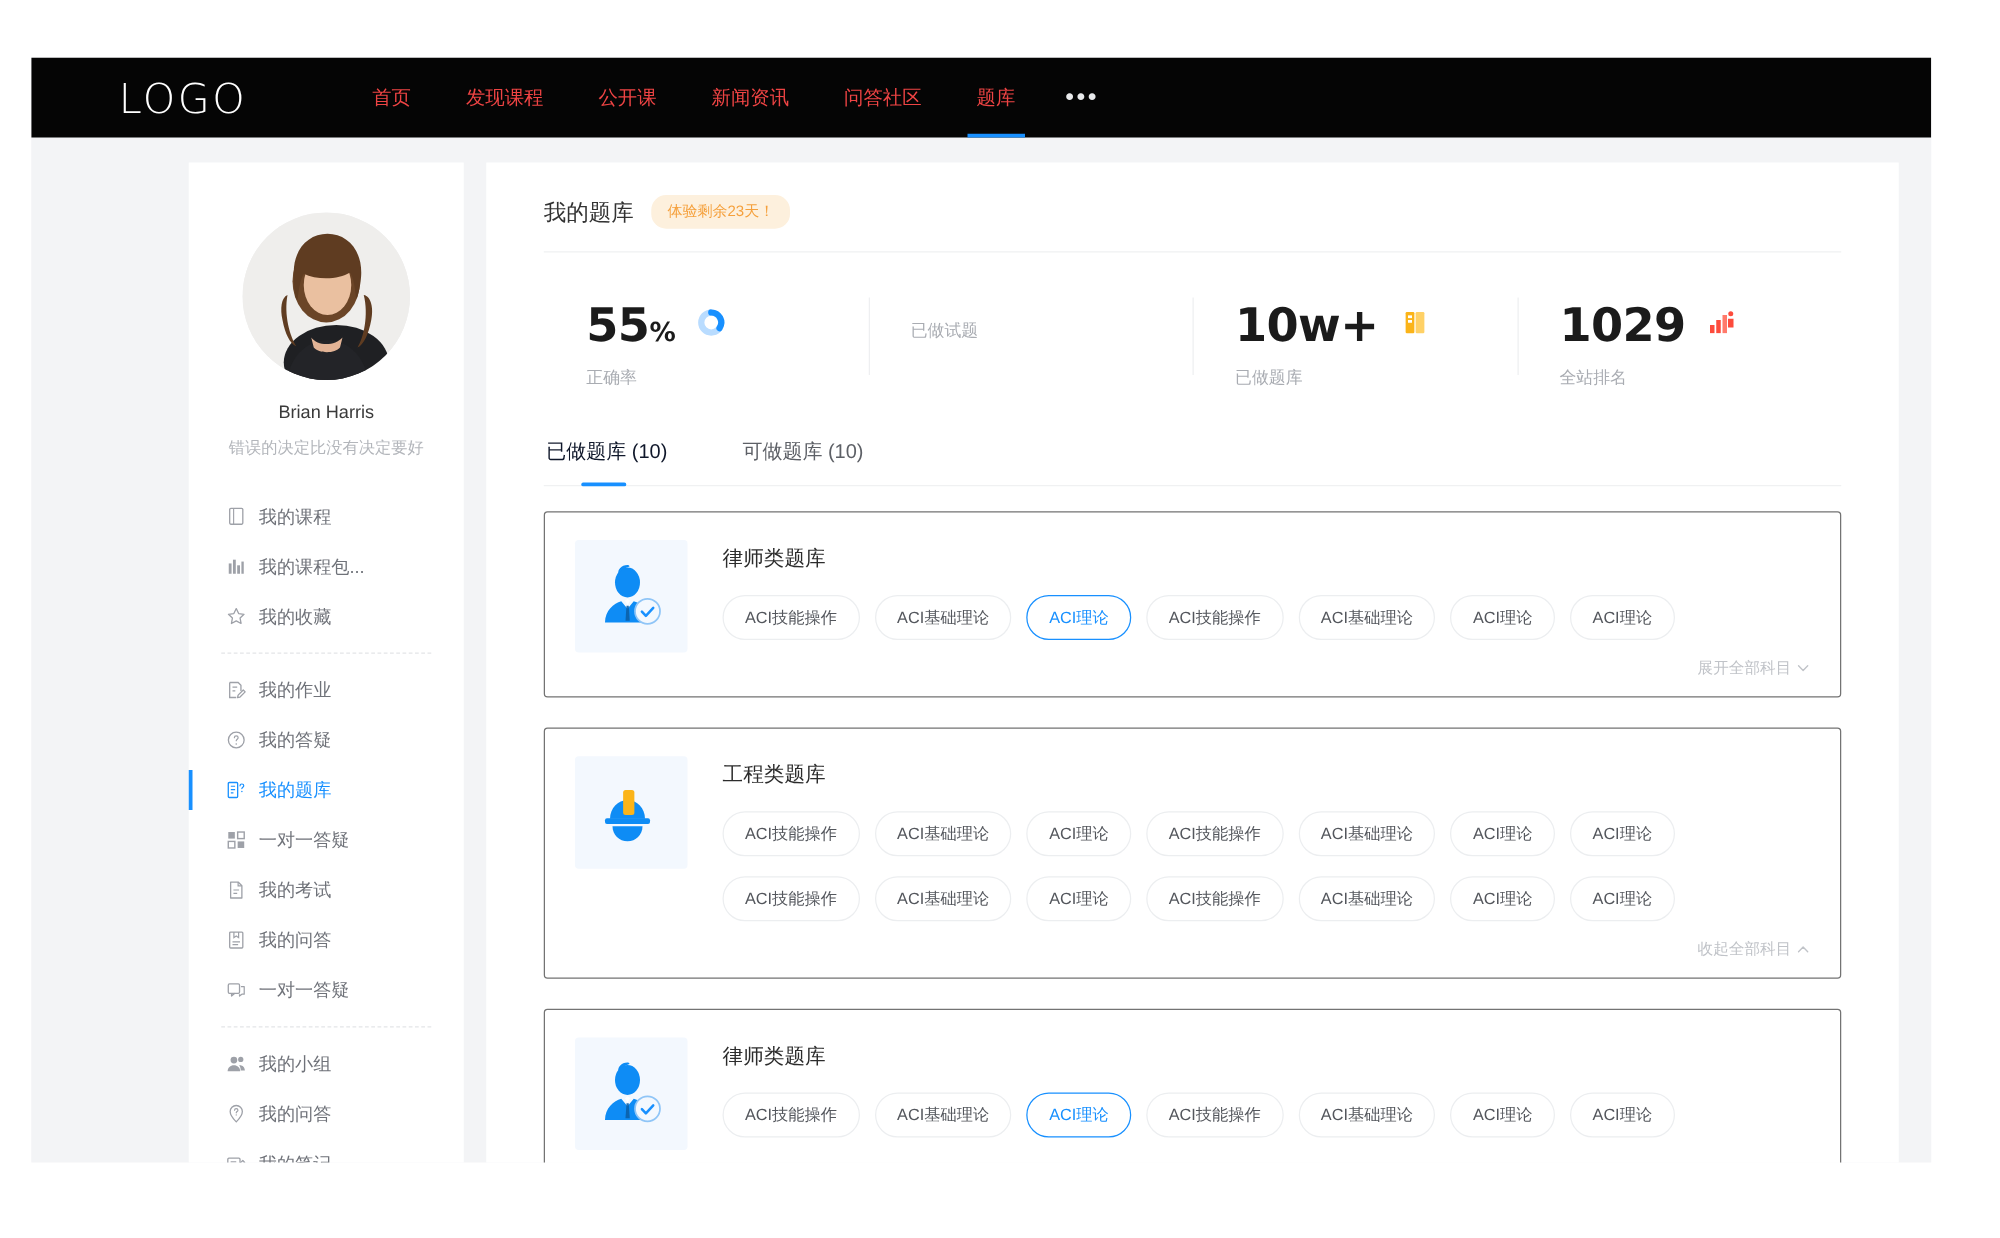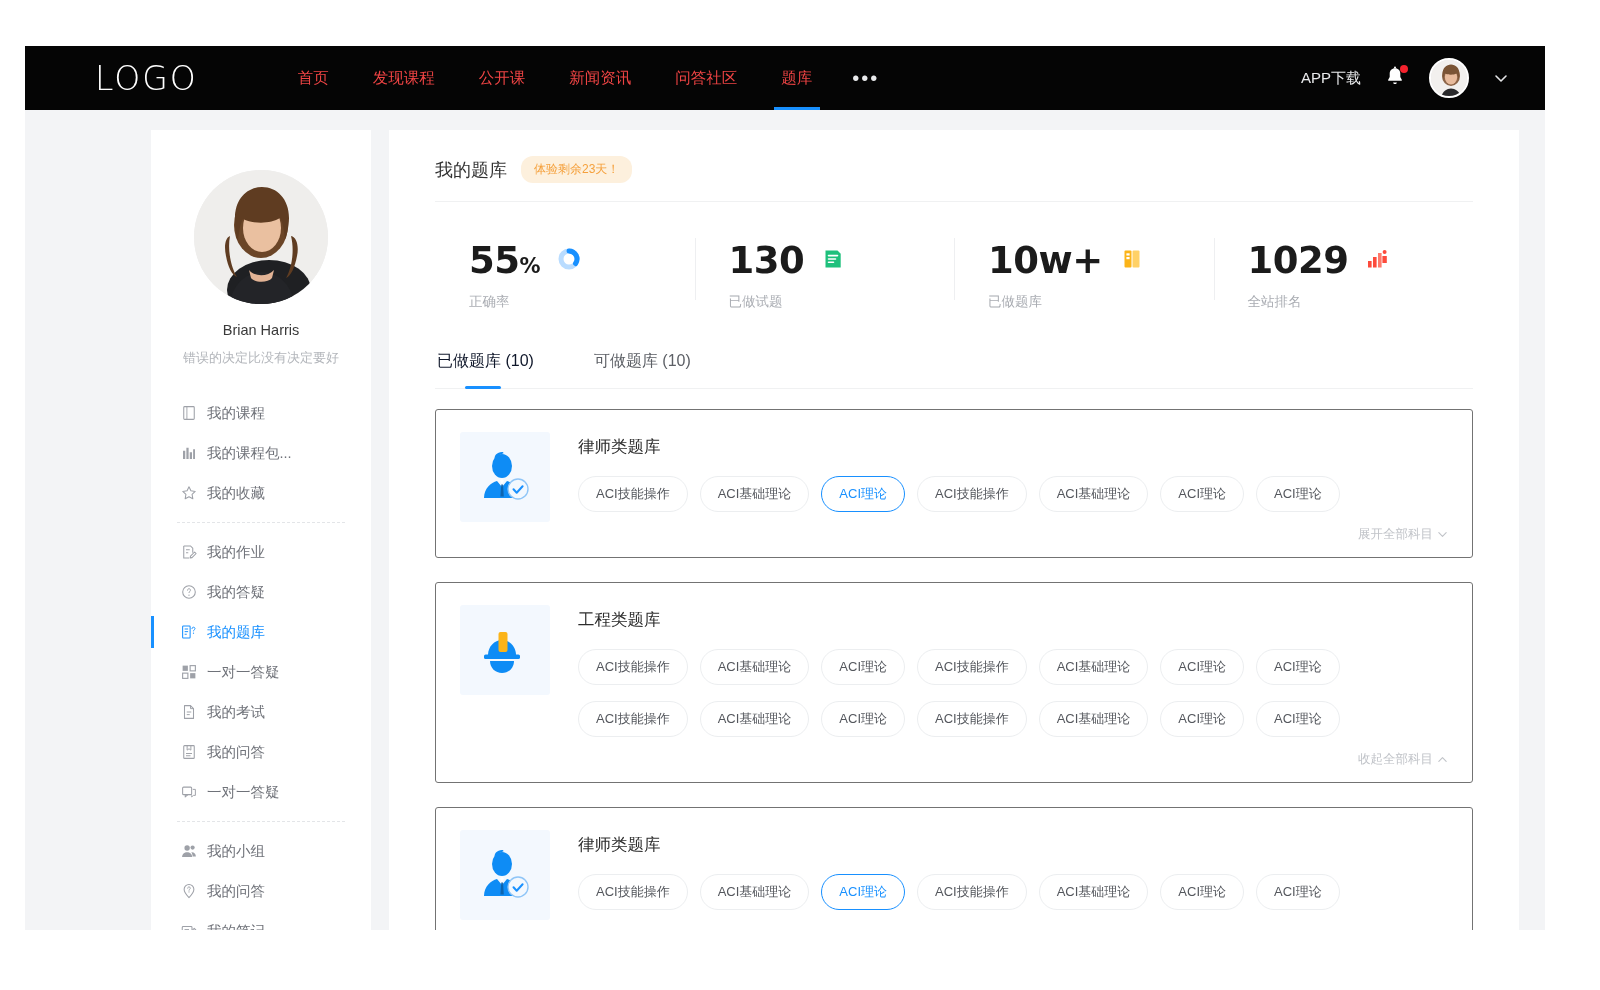--- a/index.html
+++ b/index.html
@@ -303,46 +303,20 @@
         <div class="nav-link">首页</div>
         <div class="nav-link">发现课程</div>
         <div class="nav-link">公开课</div>
         <div class="nav-link">新闻资讯</div>
         <div class="nav-link">问答社区</div>
         <div class="nav-link active">题库</div>
       </div>
 
     <div class="nav-dots">•••</div>
 
-    <div class="nav-right">
-      <div class="app-download">APP下载</div>
-
-      <div class="bell-wrap">
-        <svg width="24" height="24" viewBox="0 0 24 24">
-          <path d="M12 3.2c-3.1 0-5.3 2.3-5.3 5.3v3.6l-1.5 2.6c-.3.5.1 1.1.7 1.1h12.2c.6 0 1-.6.7-1.1l-1.5-2.6V8.5c0-3-2.2-5.3-5.3-5.3z" fill="#ffffff"></path>
-          <path d="M10.1 17.4c.2 1 1 1.7 1.9 1.7s1.7-.7 1.9-1.7h-3.8z" fill="#ffffff"></path>
-          <circle cx="12" cy="2.6" r="1" fill="#ffffff"></circle>
-        </svg>
-        <div class="bell-dot"></div>
-      </div>
-
-      <div class="avatar-nav">
-        <svg width="40" height="40" viewBox="0 0 40 40">
-          <rect width="40" height="40" fill="#f2f0ee"></rect>
-          <ellipse cx="20" cy="16" rx="9" ry="10" fill="#8d6548"></ellipse>
-          <ellipse cx="20" cy="17" rx="6.2" ry="7.6" fill="#e8bb9c"></ellipse>
-          <path d="M10 40c0-7 4.6-11.5 10-11.5S30 33 30 40z" fill="#2a2a2c"></path>
-          <path d="M11.5 14c0-6 4-9.5 8.5-9.5S28.5 8 28.5 14c0 3-1 6-1 6s-.4-5-2-6.5c-3 1.6-8.2 1.6-11.6 0-1.1 1.6-1.6 6.5-1.6 6.5s-.8-3-.8-6z" fill="#7a5435"></path>
-        </svg>
-      </div>
-
-      <svg class="chev-down-nav" width="20" height="20" viewBox="0 0 20 20">
-        <path d="M5 8l5 5 5-5" fill="none" stroke="#e4e5e7" stroke-width="1.6" stroke-linecap="round" stroke-linejoin="round"></path>
-      </svg>
-    </div>
   </div>
 
   <div class="body-wrap">
 
     <div class="sidebar">
       <div class="profile">
         <div class="avatar-big">
           <svg width="134" height="134" viewBox="0 0 134 134">
             <rect width="134" height="134" fill="#efeeec"></rect>
             <ellipse cx="75" cy="120" rx="42" ry="30" fill="#1f2023"></ellipse>
@@ -515,27 +489,20 @@
               <div class="stat-num"><span>55</span><span class="pct">%</span></div>
               <span><svg width="24" height="24" viewBox="0 0 24 24" class="stat-icon">
                   <circle cx="12" cy="12" r="8" fill="none" stroke="#b9dcff" stroke-width="5"></circle>
                   <path d="M12 4a8 8 0 0 1 6.6 12.5" fill="none" stroke="#1890ff" stroke-width="5" stroke-linecap="round"></path>
                   <circle cx="12" cy="12" r="3" fill="#fff"></circle>
                 </svg></span>
             </div>
             <div class="stat-label">正确率</div>
           </div>
           <div class="stat">
-            <div class="stat-top">
-              <div class="stat-num"><span>130</span></div>
-              <span><svg width="24" height="24" viewBox="0 0 24 24" class="stat-icon">
-                  <path d="M4.5 3.5h12l3.2 3.2v13.8H4.5z" fill="#1ec07c"></path>
-                  <path d="M7.5 8.6h9M7.5 12h7M7.5 15.3h5" stroke="#fff" stroke-width="1.6" stroke-linecap="round"></path>
-                </svg></span>
-            </div>
             <div class="stat-label">已做试题</div>
           </div>
           <div class="stat">
             <div class="stat-top">
               <div class="stat-num"><span>10w+</span></div>
               <span><svg width="24" height="24" viewBox="0 0 24 24" class="stat-icon">
                   <rect x="4.5" y="3.5" width="7" height="17" rx="1" fill="#fbb419"></rect>
                   <rect x="12.5" y="3.5" width="7" height="17" rx="1" fill="#ffd166"></rect>
                   <rect x="6.4" y="6.3" width="3.2" height="2.2" fill="#fff"></rect>
                   <rect x="6.4" y="10" width="3.2" height="2.2" fill="#fff"></rect>

